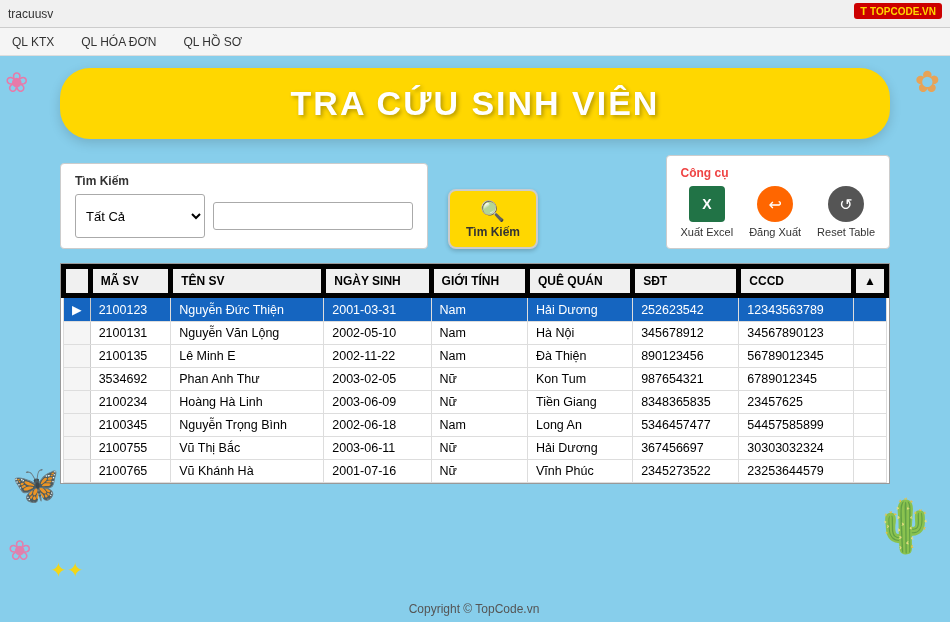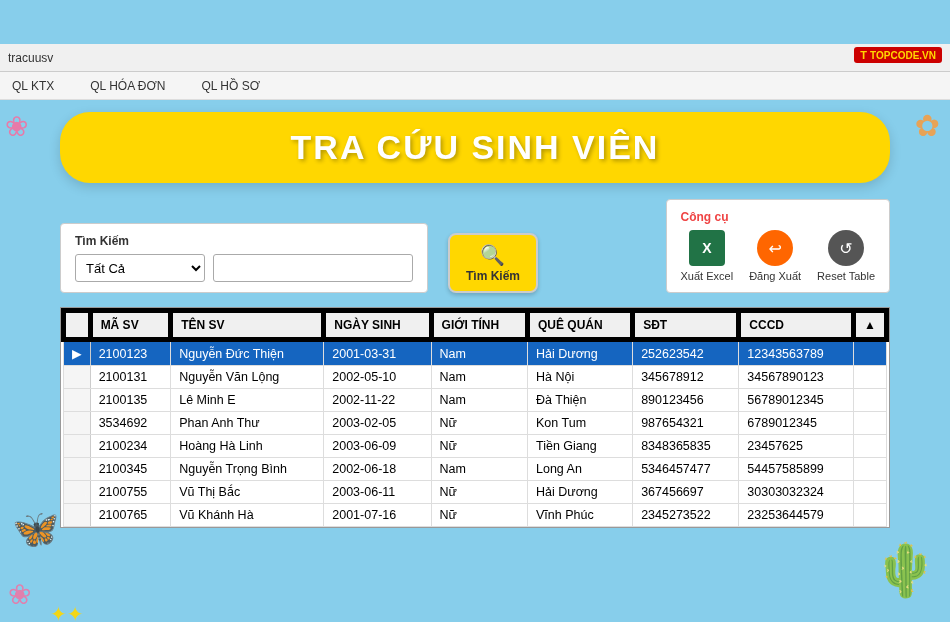--- a/index.html
+++ b/index.html
@@ -15,21 +15,20 @@
 
     
     .title-bar {
       background: #f0f0f0;
       height: 28px;
       display: flex;
       align-items: center;
       padding: 0 8px;
       border-bottom: 1px solid #ccc;
       position: relative;
-      margin-top: 44px;
     }
     .title-bar-text {
       font-size: 12px;
       color: #333;
     }
     .topcode-logo {
       position: absolute;
       right: 8px;
       top: 3px;
       background: #cc0000;
@@ -45,21 +44,21 @@
     .topcode-logo span { color: #FFD700; }
 
     
     .menu-bar {
       background: #f5f5f5;
       height: 28px;
       display: flex;
       align-items: center;
       padding: 0 8px;
       border-bottom: 1px solid #ddd;
-      gap: 28px;
+      gap: 19px;
     }
     .menu-item {
       font-size: 12px;
       color: #333;
       cursor: pointer;
       padding: 2px 4px;
     }
 
     
     .main-content {
@@ -123,21 +122,21 @@
       gap: 8px;
       align-items: center;
     }
     .search-select {
       border: 1px solid #aaa;
       border-radius: 3px;
       padding: 4px 6px;
       font-size: 13px;
       background: white;
       width: 130px;
-      height: 28px;
+      height: 44px;
     }
     .search-input {
       border: 1px solid #aaa;
       border-radius: 3px;
       padding: 4px 8px;
       font-size: 13px;
       width: 200px;
       height: 28px;
     }
 

